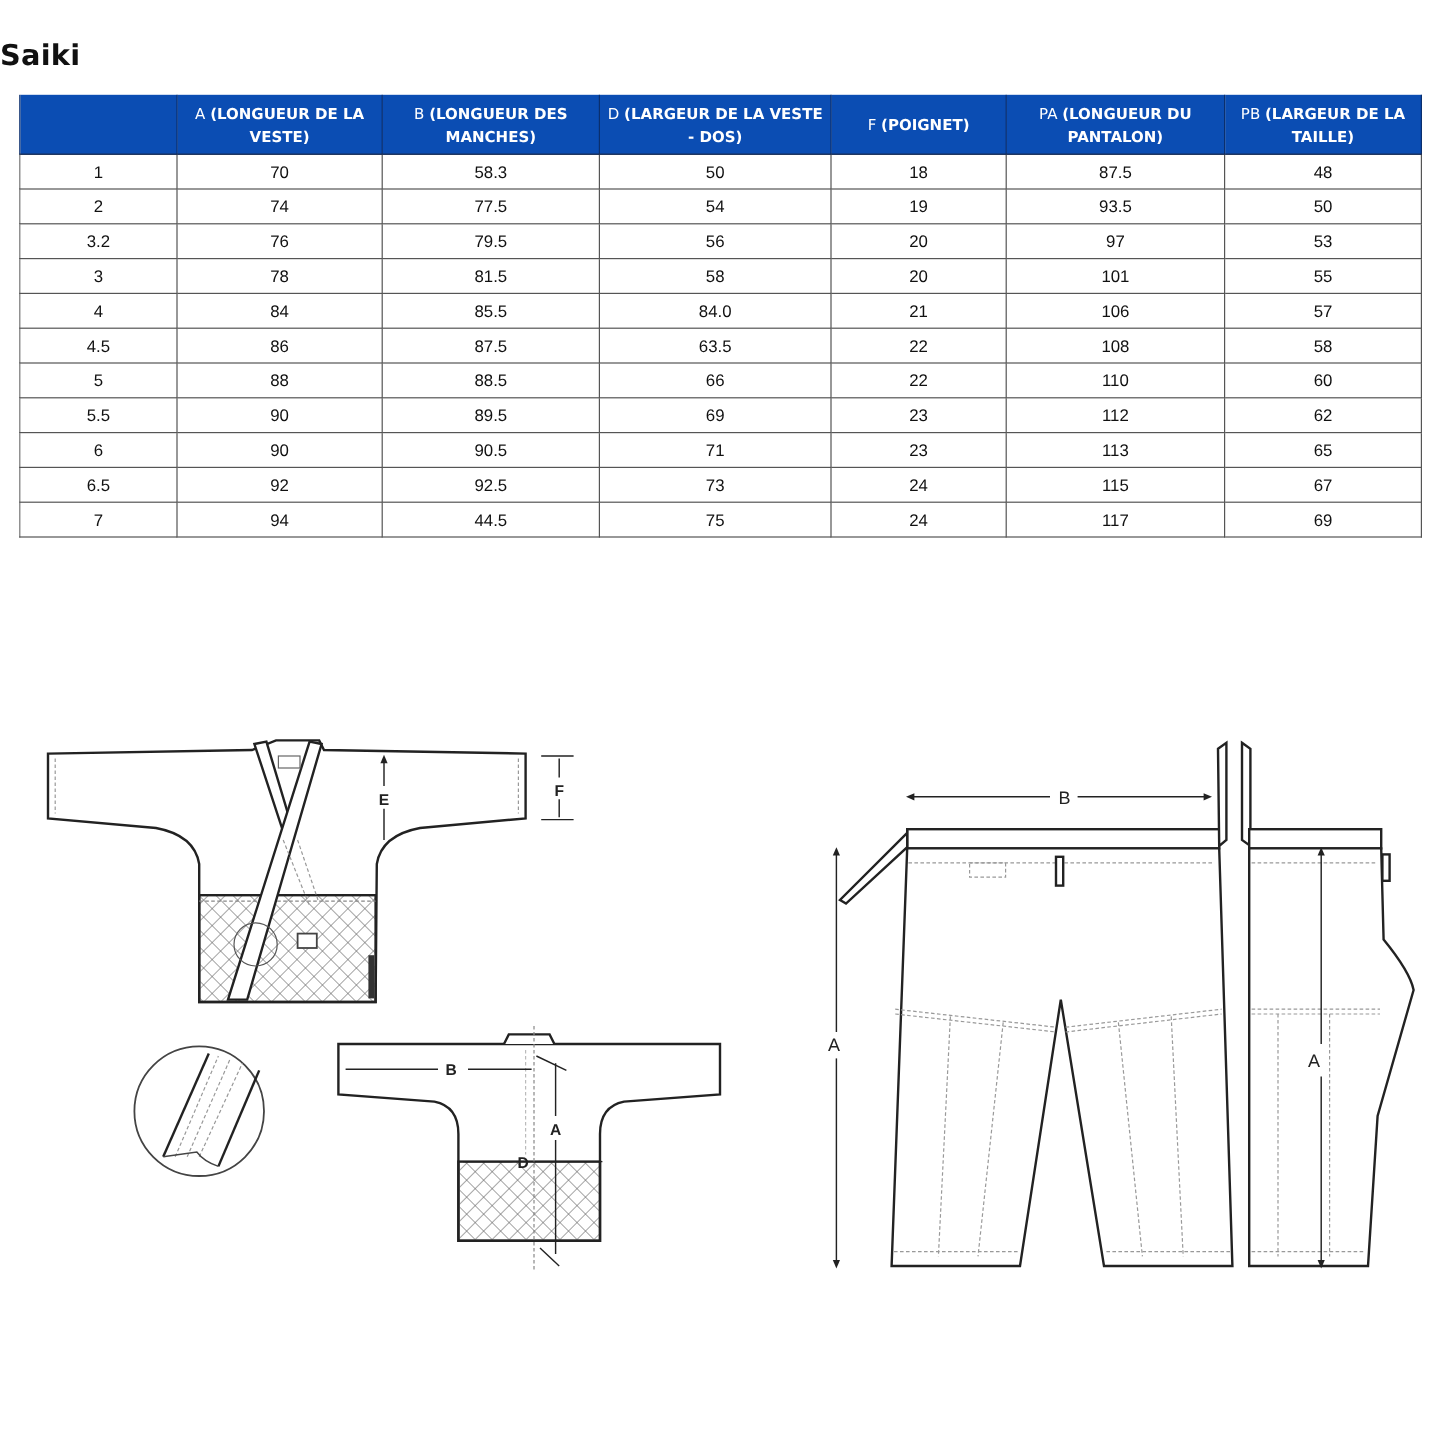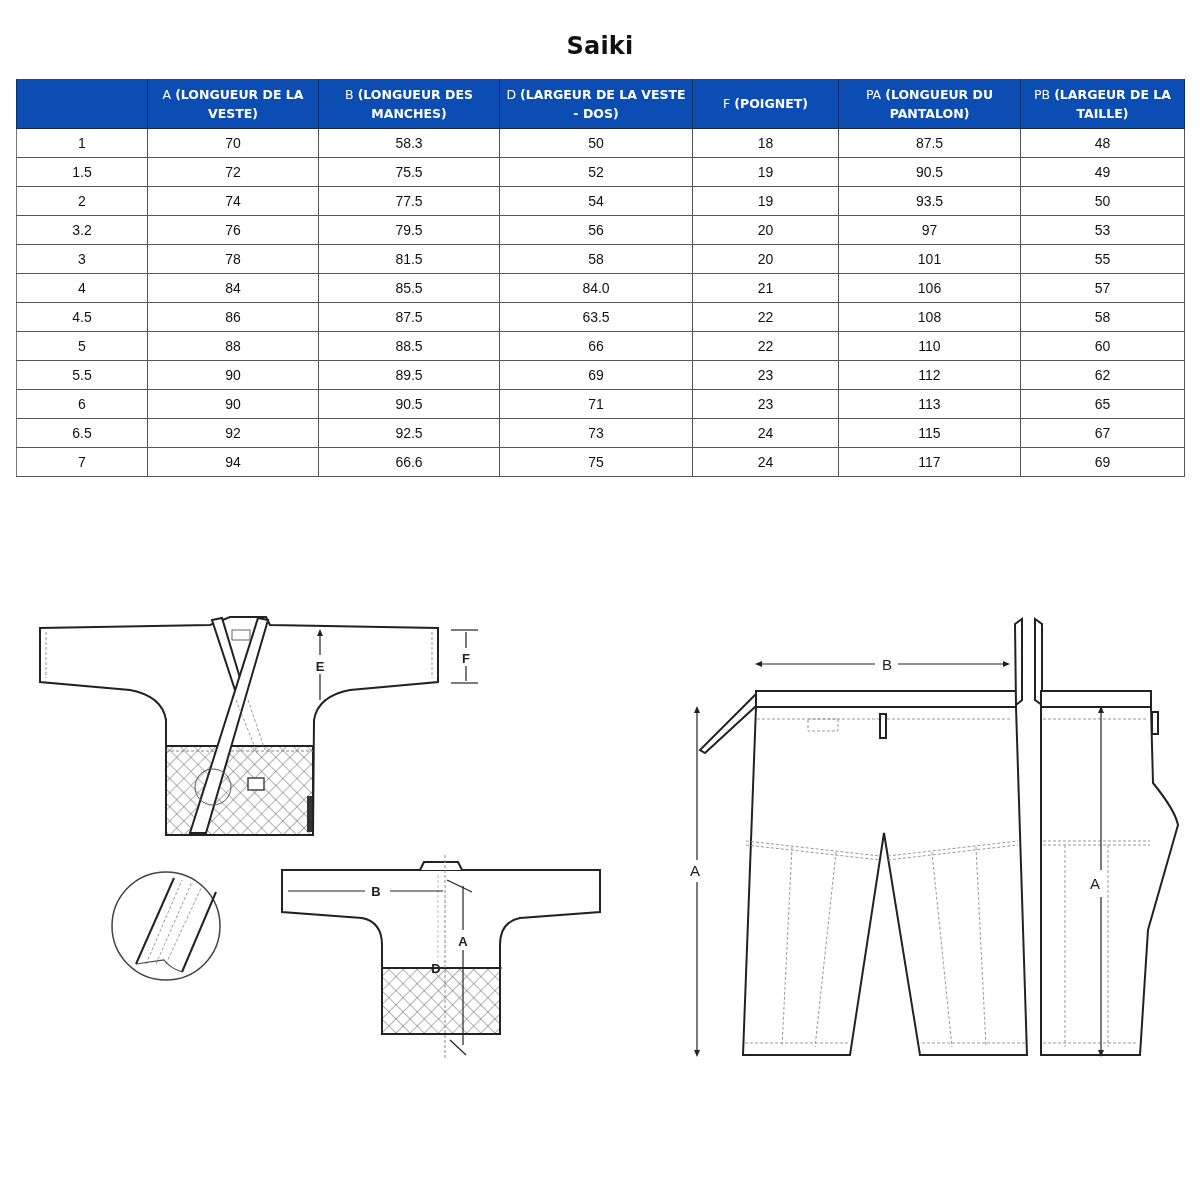--- a/index.html
+++ b/index.html
@@ -1,17 +1,17 @@
 <!DOCTYPE html>
 <html><head>
 <meta charset="utf-8">
 <style>
   html, body { margin: 0; padding: 0; background: #ffffff; }
   body { width: 1200px; height: 1200px; position: relative; overflow: hidden; font-family: "Liberation Sans", sans-serif; color: #111; }
-  .title { position: absolute; top: 32px; left: 0; width: 1200px; text-align: center; font-family: "DejaVu Sans", sans-serif; font-weight: bold; font-size: 24px; color: #111; letter-spacing: 0.2px; }
+  .title { position: absolute; top: 32px; left: 0; width: 1200px; font-family: "DejaVu Sans", sans-serif; font-weight: bold; font-size: 24px; color: #111; letter-spacing: 0.2px; }
   table.size { position: absolute; left: 16px; top: 79px; width: 1168px; border-collapse: collapse; table-layout: fixed; }
   table.size th { background: #0B4DB3; color: #fff; font-family: "DejaVu Sans", sans-serif; font-weight: bold; font-size: 12.5px; line-height: 19px; height: 49px; padding: 0 6px; text-align: center; border-left: 1px solid #0a2f6e; border-right: 1px solid #0a2f6e; border-bottom: 1px solid #1c2a4a; text-transform: uppercase; vertical-align: middle; }
   table.size th .code { font-weight: normal; margin-right: 4px; }
   table.size td { height: 28px; padding: 0; text-align: center; font-size: 14px; border: 1px solid #555; color: #111; }
   table.size tr td:first-child { border-left: 1px solid #777; }
   .diagram { position: absolute; }
   svg text { font-family: "Liberation Sans", sans-serif; }
 </style>
 </head>
 <body>
@@ -43,29 +43,20 @@
       <tr>
         <td>1</td>
         <td>70</td>
         <td>58.3</td>
         <td>50</td>
         <td>18</td>
         <td>87.5</td>
         <td>48</td>
       </tr>
       <tr>
-        <td>1.5</td>
-        <td>72</td>
-        <td>75.5</td>
-        <td>52</td>
-        <td>19</td>
-        <td>90.5</td>
-        <td>49</td>
-      </tr>
-      <tr>
         <td>2</td>
         <td>74</td>
         <td>77.5</td>
         <td>54</td>
         <td>19</td>
         <td>93.5</td>
         <td>50</td>
       </tr>
       <tr>
         <td>3.2</td>
@@ -135,21 +126,21 @@
         <td>92</td>
         <td>92.5</td>
         <td>73</td>
         <td>24</td>
         <td>115</td>
         <td>67</td>
       </tr>
       <tr>
         <td>7</td>
         <td>94</td>
-        <td>66.6</td>
+        <td>44.5</td>
         <td>75</td>
         <td>24</td>
         <td>117</td>
         <td>69</td>
       </tr>
     </tbody>
 </table>
 
 <svg class="diagram" style="left:30px;top:610px;" width="460" height="240" viewBox="30 610 460 240">
   <g fill="none" stroke="#222" stroke-width="2">

